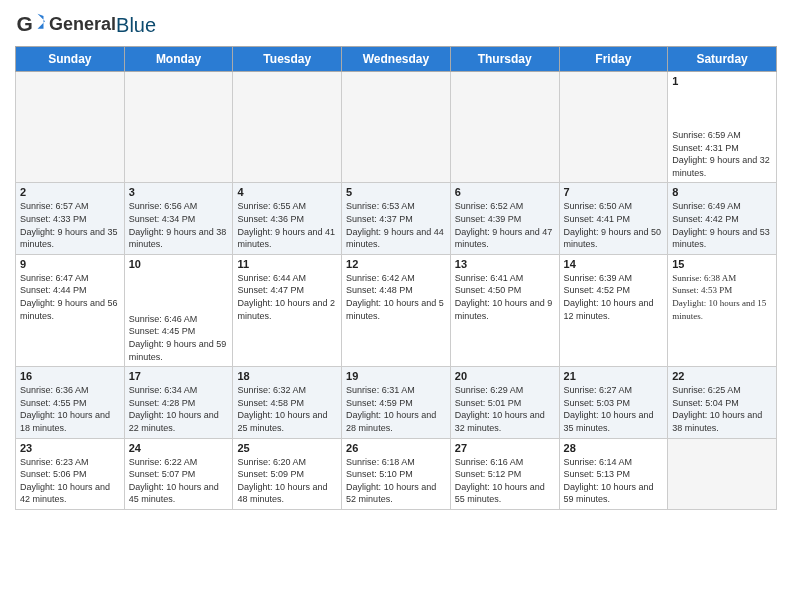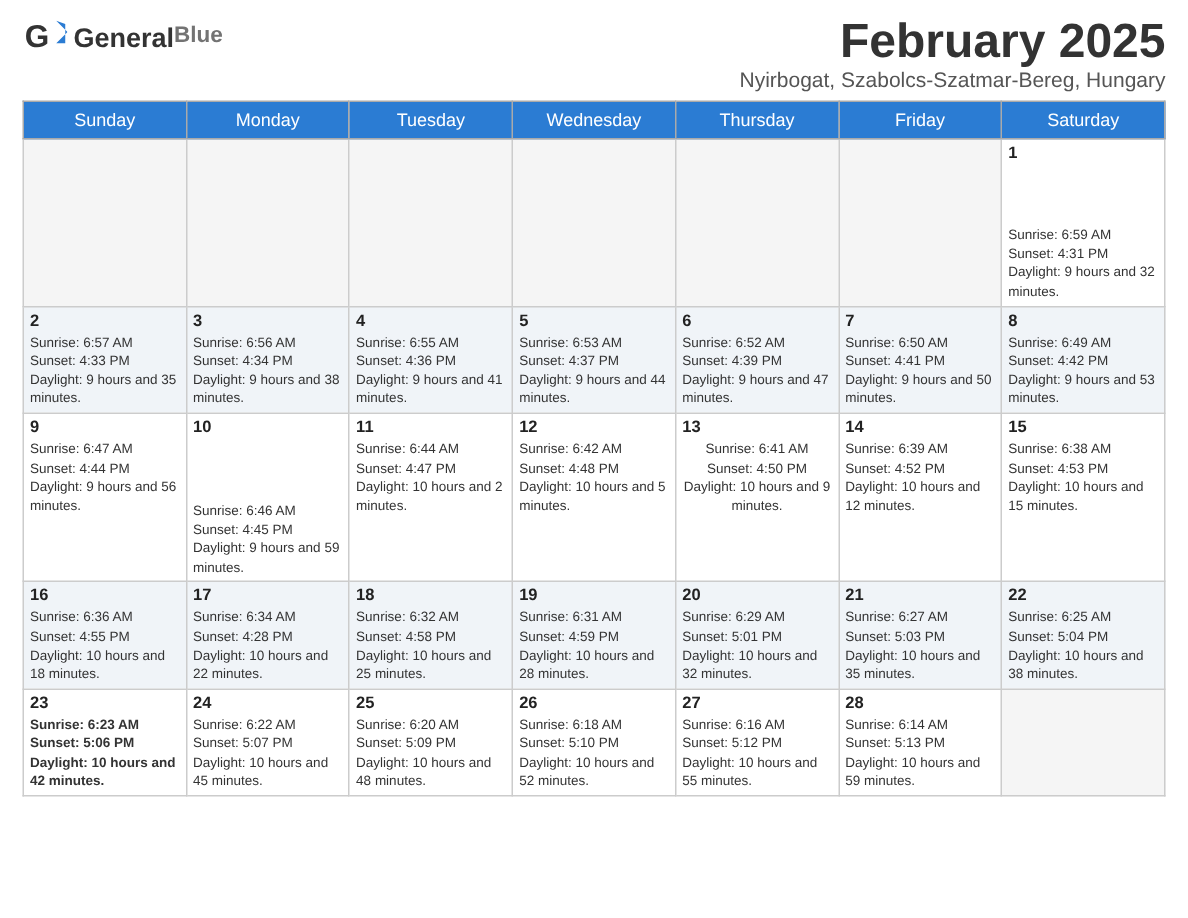--- a/index.html
+++ b/index.html
@@ -5,30 +5,30 @@
     * { box-sizing: border-box; margin: 0; padding: 0; }
     body { font-family: Arial, sans-serif; background: #fff; width: 792px; height: 612px; overflow: hidden; }
     
     .page { width: 792px; height: 612px; padding: 10px 15px; }
     
     .header { display: flex; justify-content: space-between; align-items: flex-start; margin-bottom: 6px; }
     
     .logo { display: flex; align-items: center; }
     .logo-text { display: flex; flex-direction: row; }
     .logo-general { font-size: 18px; font-weight: bold; color: #333; }
-    .logo-blue { font-size: 15px; font-weight: bold; color: #737373; }
+    .logo-blue { font-size: 20px; font-weight: normal; color: #0c4a6e; }
     .logo-icon { width: 30px; height: 30px; margin-right: 4px; }
     
     .title-block { text-align: right; }
     .month-title { font-size: 32px; font-weight: bold; color: #333; line-height: 1.1; }
     .location { font-size: 14px; color: #555; }
     
     .calendar { width: 100%; border-collapse: collapse; }
     
-    .calendar th { background: #2b7cd3; color: #fff; font-size: 12px; font-weight: normal; text-align: center; padding: 5px 3px; border: 1px solid #aaa; }
+    .calendar th { background: #2b7cd3; color: #fff; font-size: 12px; font-weight: bold; text-align: center; padding: 5px 3px; border: 1px solid #aaa; }
     
     .calendar td { border: 1px solid #ccc; vertical-align: top; padding: 3px 4px; font-size: 9.5px; color: #333; width: calc(100%/7); background: #fff; }
     
     .calendar td.empty { background: #f5f5f5; }
     .calendar td.alt-row { background: #f0f4f8; }
     
     .day-num { font-weight: bold; font-size: 11px; margin-bottom: 2px; color: #222; }
     .day-info { font-size: 9px; line-height: 1.4; color: #333; }
   </style>
 </head>
@@ -39,24 +39,20 @@
     <div class="logo">
       <svg class="logo-icon" viewBox="0 0 40 40">
         <text x="2" y="28" font-size="28" font-weight="bold" fill="#333">G</text>
         <polygon points="30,5 40,15 30,25 38,25 38,8" fill="#2b7cd3"></polygon>
       </svg>
       <div class="logo-text">
         <span class="logo-general">General</span>
         <span class="logo-blue">Blue</span>
       </div>
     </div>
-    <div class="title-block">
-      <div class="month-title">February 2025</div>
-      <div class="location">Nyirbogat, Szabolcs-Szatmar-Bereg, Hungary</div>
-    </div>
   </div>
 
   <table class="calendar">
     <thead>
       <tr>
       <th>Sunday</th>
           <th>Monday</th>
           <th>Tuesday</th>
           <th>Wednesday</th>
           <th>Thursday</th>
@@ -143,33 +139,33 @@
 Daylight: 10 hours and 2 minutes.</div>
           </td>
           <td>
             <div class="day-num">12</div>
             <div class="day-info" style="white-space: pre-line;">Sunrise: 6:42 AM
 Sunset: 4:48 PM
 Daylight: 10 hours and 5 minutes.</div>
           </td>
           <td>
             <div class="day-num">13</div>
-            <div class="day-info" style="white-space: pre-line; text-align: center;">Sunrise: 6:41 AM
+            <div class="day-info" style="white-space: pre-line;">Sunrise: 6:41 AM
 Sunset: 4:50 PM
 Daylight: 10 hours and 9 minutes.</div>
           </td>
           <td>
             <div class="day-num">14</div>
             <div class="day-info" style="white-space: pre-line;">Sunrise: 6:39 AM
 Sunset: 4:52 PM
 Daylight: 10 hours and 12 minutes.</div>
           </td>
           <td>
             <div class="day-num">15</div>
-            <div class="day-info" style="white-space: pre-line;">Sunrise: 6:38 AM
+            <div class="day-info" style="white-space: pre-line; font-family: Liberation Serif, serif;">Sunrise: 6:38 AM
 Sunset: 4:53 PM
 Daylight: 10 hours and 15 minutes.</div>
           </td>
         </tr>
         <tr>
           <td class="alt-row">
             <div class="day-num">16</div>
             <div class="day-info" style="white-space: pre-line;">Sunrise: 6:36 AM
 Sunset: 4:55 PM
 Daylight: 10 hours and 18 minutes.</div>
@@ -207,21 +203,21 @@
           <td class="alt-row">
             <div class="day-num">22</div>
             <div class="day-info" style="white-space: pre-line;">Sunrise: 6:25 AM
 Sunset: 5:04 PM
 Daylight: 10 hours and 38 minutes.</div>
           </td>
         </tr>
         <tr>
           <td>
             <div class="day-num">23</div>
-            <div class="day-info" style="white-space: pre-line; font-weight: bold;">Sunrise: 6:23 AM
+            <div class="day-info" style="white-space: pre-line;">Sunrise: 6:23 AM
 Sunset: 5:06 PM
 Daylight: 10 hours and 42 minutes.</div>
           </td>
           <td>
             <div class="day-num">24</div>
             <div class="day-info" style="white-space: pre-line;">Sunrise: 6:22 AM
 Sunset: 5:07 PM
 Daylight: 10 hours and 45 minutes.</div>
           </td>
           <td>

